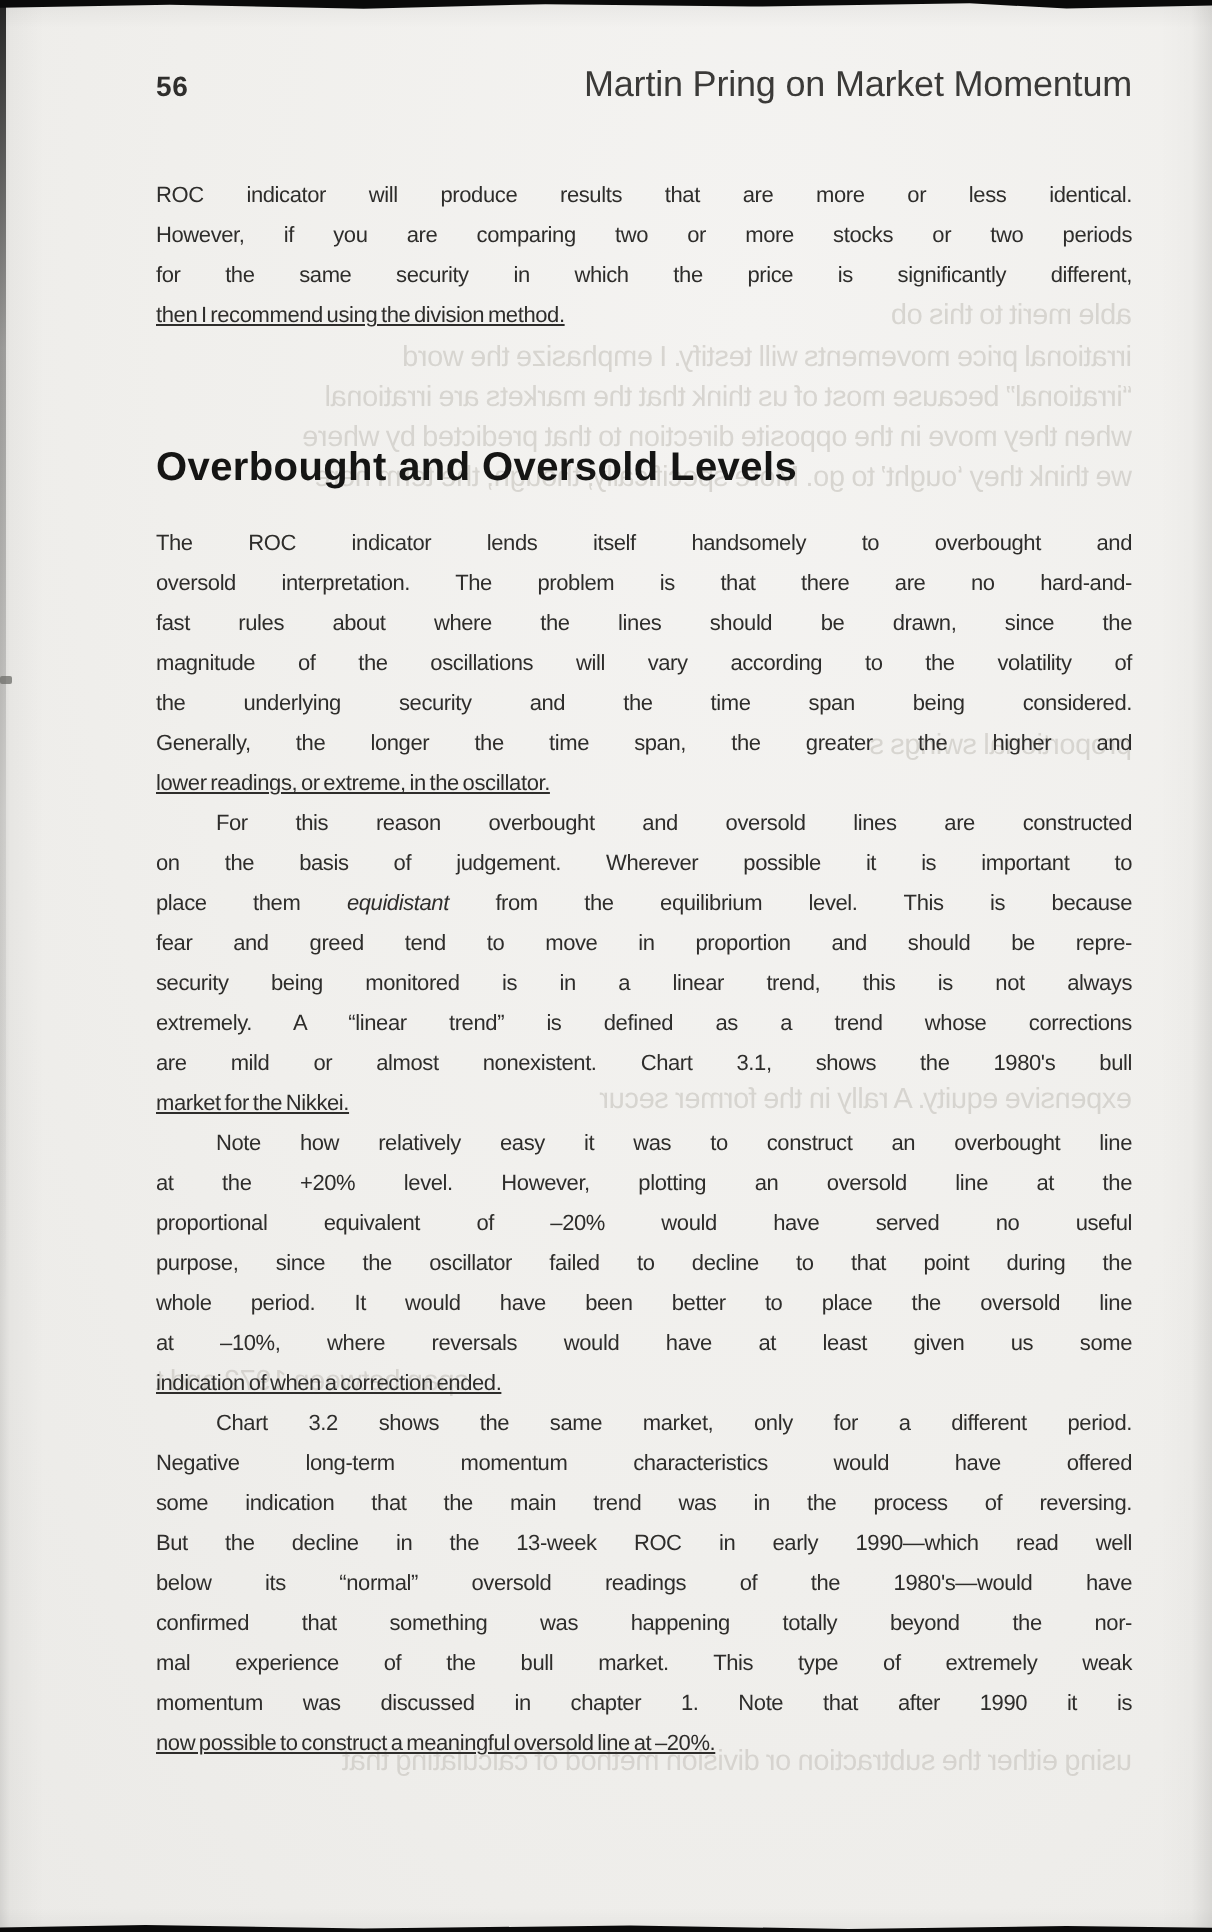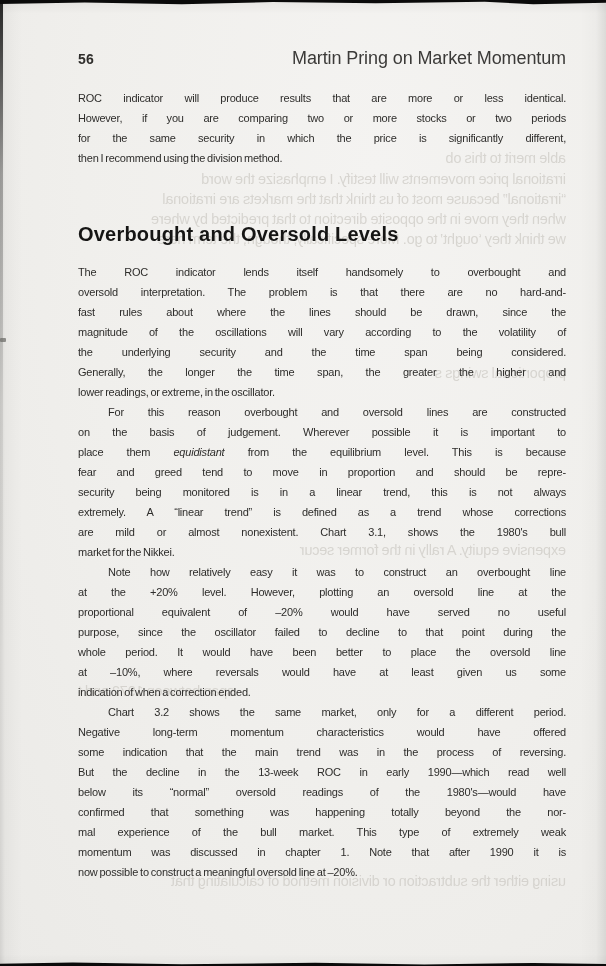--- a/index.html
+++ b/index.html
@@ -30,21 +30,21 @@
   }
   .edge-left {
     position: absolute; top: 0; left: 0; width: 3px; height: 100%; z-index: 4;
     background: linear-gradient(to bottom, rgba(5,5,5,0.85), rgba(5,5,5,0.30) 18%, rgba(5,5,5,0.08) 42%, rgba(5,5,5,0) 68%);
   }
   .speck {
     position: absolute; left: 0; top: 338px; width: 6px; height: 4px;
     background: #6e6d6a; border-radius: 1px; opacity: 0.75; z-index: 4;
   }
   .header-row {
-    position: absolute; top: 48px; left: 78px; right: 40px;
+    position: absolute; top: 32px; left: 78px; right: 40px;
     display: flex; justify-content: space-between; align-items: baseline;
     z-index: 2;
   }
   .page-num {
     font-weight: 700; font-size: 14px; color: #2f2e2c; letter-spacing: 0.3px;
   }
   .running-head {
     font-size: 18px; color: #3b3a38; letter-spacing: -0.1px;
   }
   .ghost-layer {
@@ -64,21 +64,21 @@
   .text-column {
     position: absolute; left: 78px; top: 88px; width: 488px;
     color: #2e2d2b; z-index: 2;
   }
   .line {
     font-size: 11px; line-height: 20px;
     letter-spacing: -0.2px; word-spacing: -1px;
     white-space: nowrap; overflow: visible;
     text-align: justify; text-align-last: justify;
   }
-  .line.last { text-align: right; text-align-last: left; }
+  .line.last { text-align: right; text-align-last: left; text-decoration: underline; }
   .line.indent { text-indent: 30px; }
   .it { font-style: italic; }
   .heading {
     font-size: 20px; line-height: 25px; font-weight: 700;
     color: #151514; letter-spacing: 0.2px; word-spacing: 0;
     margin: 54px 0 15px 0;
   }
 </style>
 </head>
 <body>

